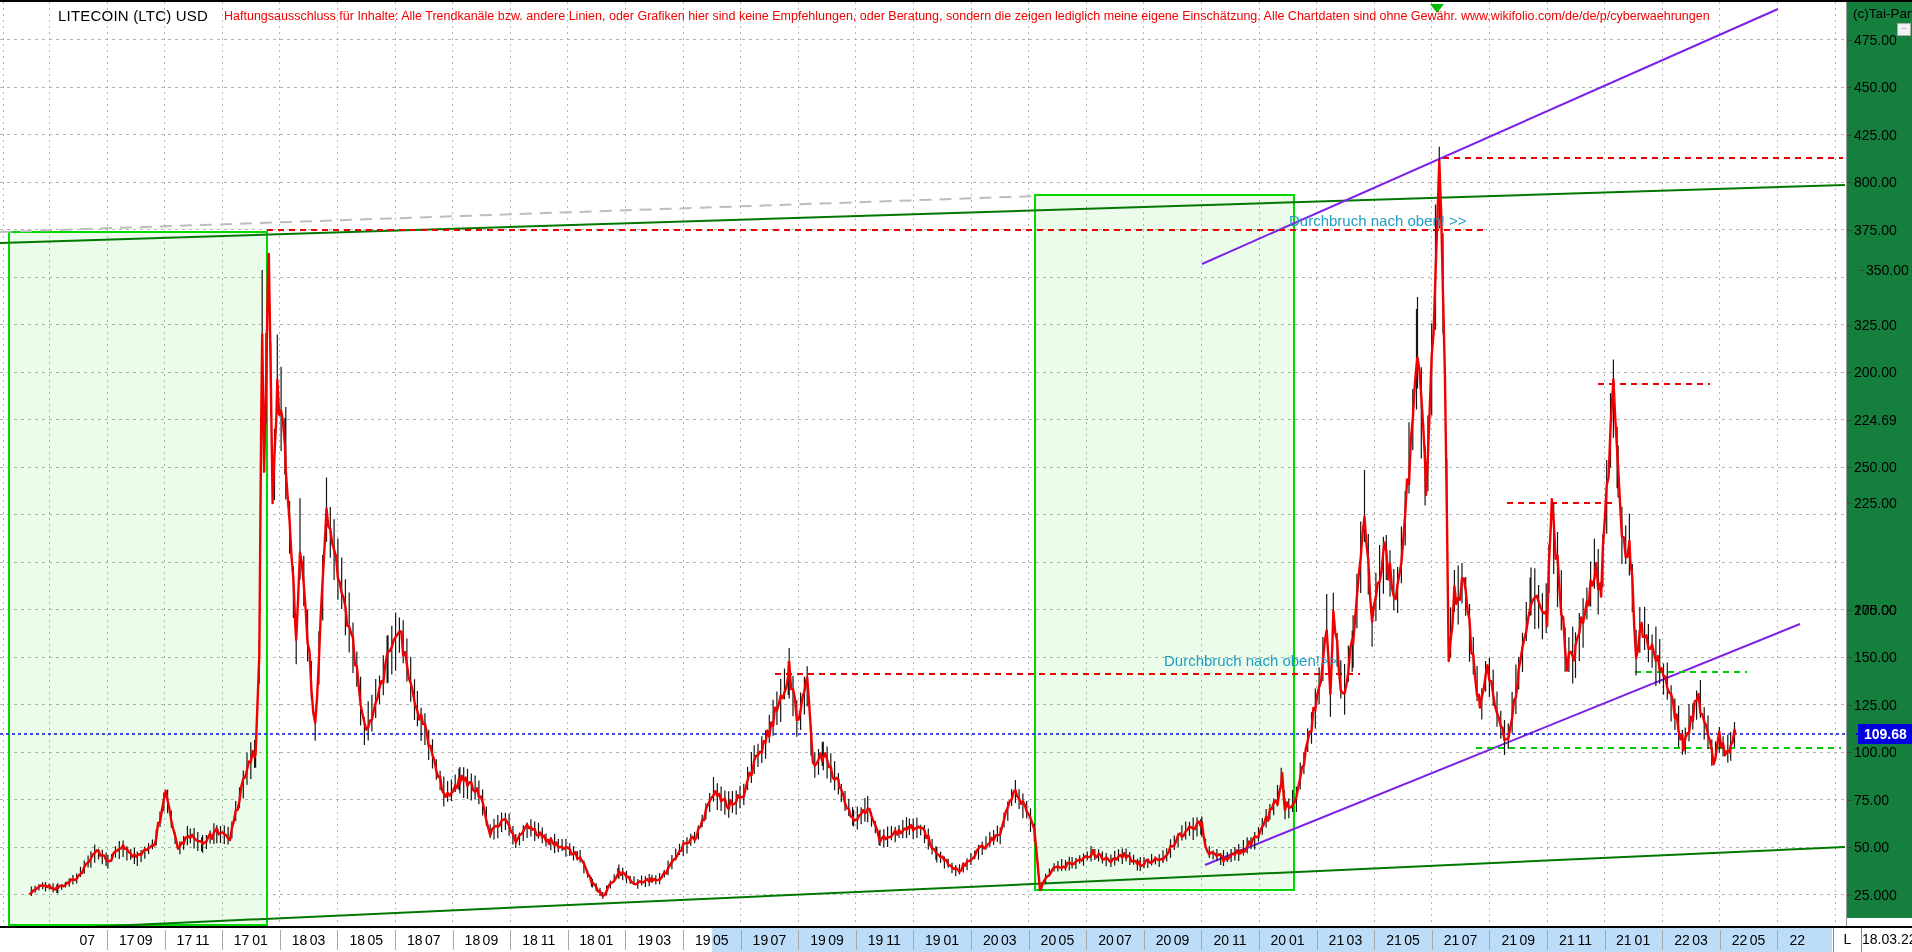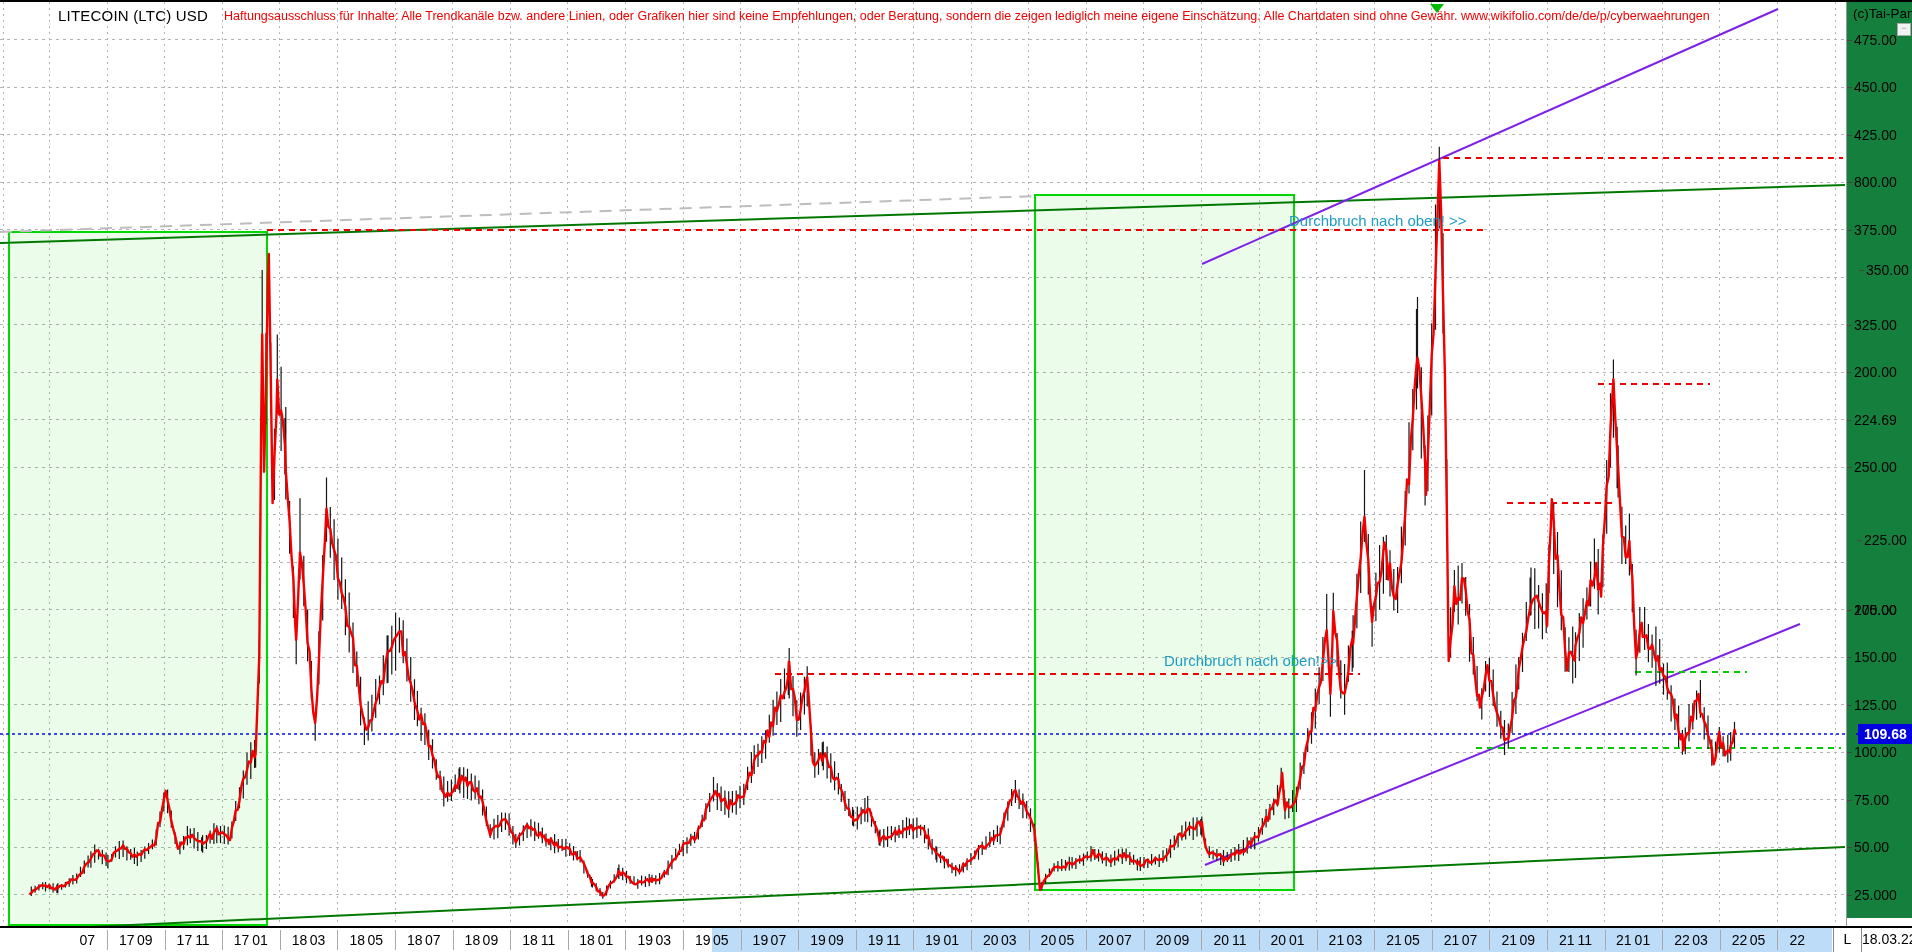--- a/index.html
+++ b/index.html
@@ -120,21 +120,21 @@
       <div class="ptick" style="top: 37.5px;">475.00</div>
       <div class="ptick" style="top: 85px;">450.00</div>
       <div class="ptick" style="top: 132.5px;">425.00</div>
       <div class="ptick" style="top: 180px;">800.00</div>
       <div class="ptick" style="top: 227.5px;">375.00</div>
       <div class="ptick" style="top: 268px; margin-left: 12px;">350.00</div>
       <div class="ptick" style="top: 322.5px;">325.00</div>
       <div class="ptick" style="top: 370px;">200.00</div>
       <div class="ptick" style="top: 417.5px;">224.69</div>
       <div class="ptick" style="top: 465px;">250.00</div>
-      <div class="ptick" style="top: 538px; margin-left: 10px;">225.00</div>
+      <div class="ptick" style="top: 501px;">225.00</div>
       <div class="ptick" style="top: 560px; margin-top: 48px;">200.00</div>
       <div class="ptick" style="top: 607.5px;">175.00</div>
       <div class="ptick" style="top: 655px;">150.00</div>
       <div class="ptick" style="top: 702.5px;">125.00</div>
       <div class="ptick" style="top: 750px; text-align: center;">100.00</div>
       <div class="ptick" style="top: 797.5px;">75.00</div>
       <div class="ptick" style="top: 845px;">50.00</div>
       <div class="ptick" style="top: 892.5px;">25.000</div>
       <div class="badge" style="top: 731.608px;">109.68</div>
     </div>

